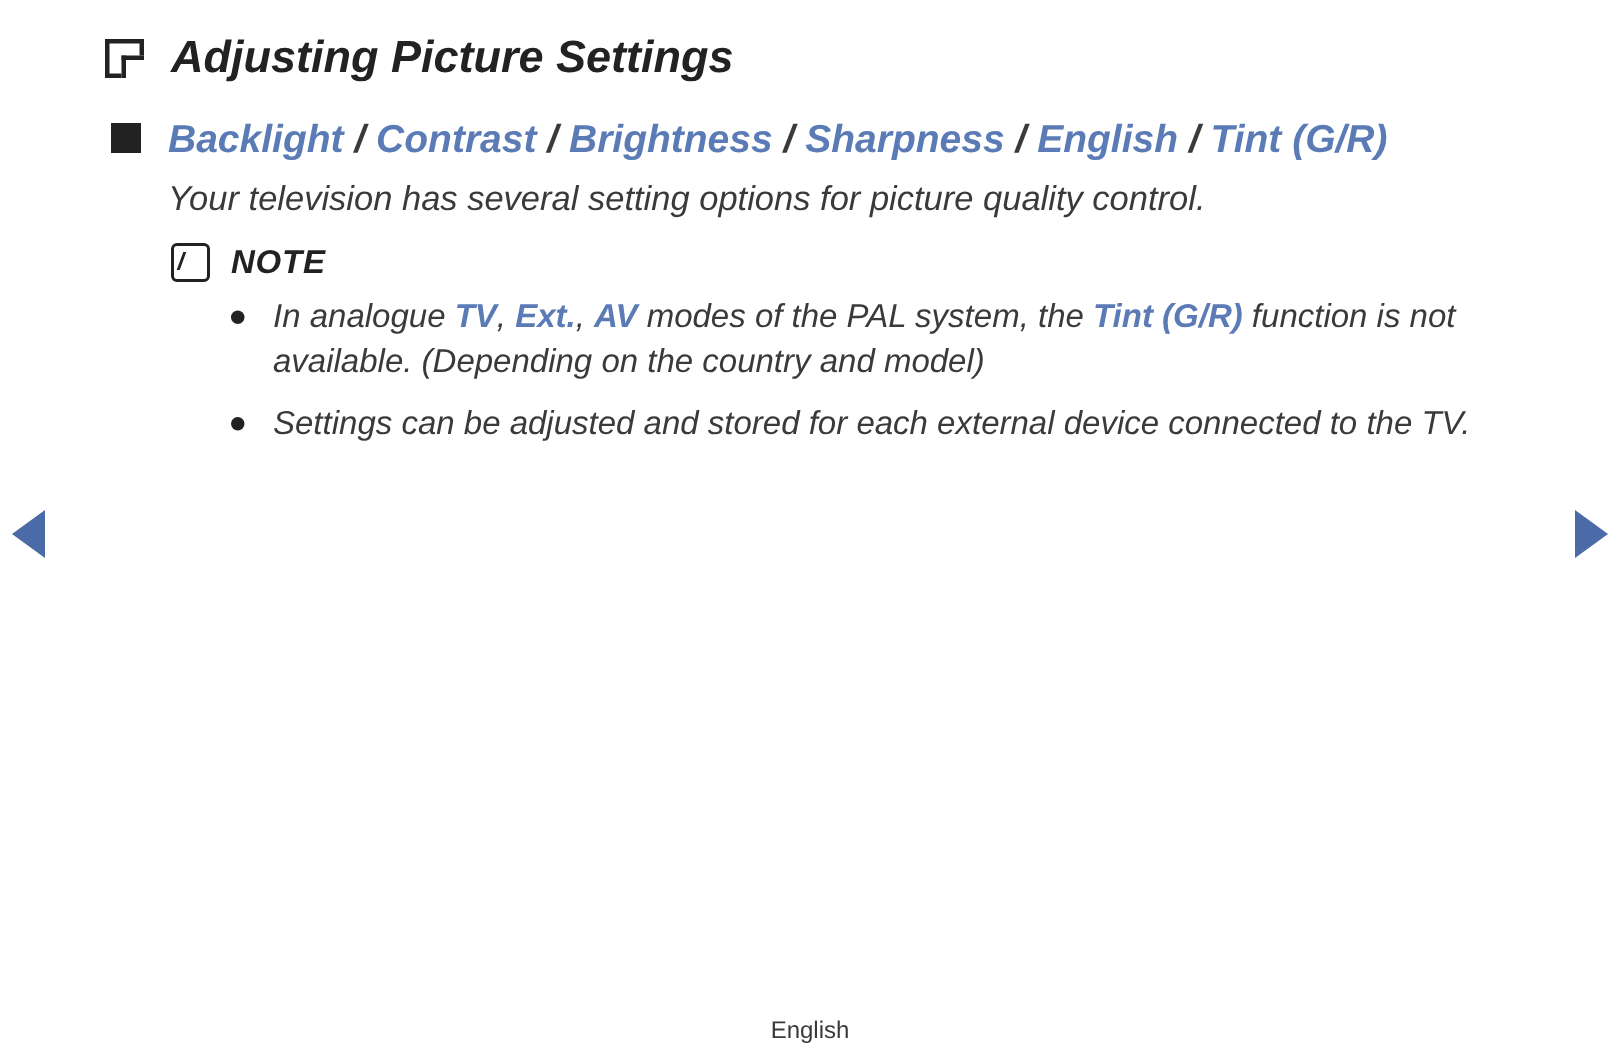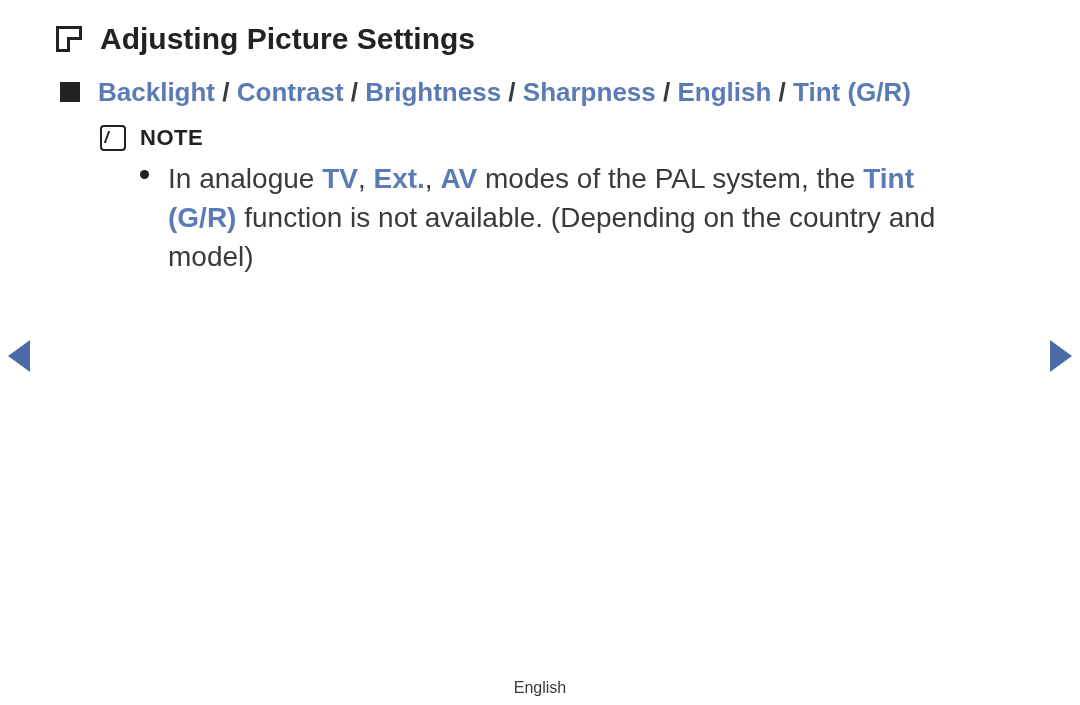--- a/index.html
+++ b/index.html
@@ -7,22 +7,23 @@
     padding: 0;
     width: 1080px;
     height: 705px;
     background: #ffffff;
     font-family: Arial, Helvetica, sans-serif;
     color: #3a3a3a;
     position: relative;
     overflow: hidden;
   }
   .page {
-    padding: 22px 70px 0 56px;
+    padding: 22px 70px 0 70px;
     box-sizing: border-box;
+    font-style: italic;
   }
   .title-row {
     display: flex;
     align-items: center;
     margin-bottom: 20px;
   }
   .title-icon {
     width: 26px;
     height: 26px;
     border: 3px solid #222;
@@ -106,21 +107,21 @@
     color: #222;
     letter-spacing: 0.5px;
   }
   ul.notes {
     list-style: none;
     margin: 8px 20px 0 84px;
     padding: 0;
   }
   ul.notes li {
     position: relative;
-    font-size: 28px;
+    font-size: 22px;
     line-height: 1.4;
     color: #3a3a3a;
     padding-left: 28px;
     margin-bottom: 10px;
   }
   ul.notes li::before {
     content: "";
     position: absolute;
     left: 0;
     top: 11px;
@@ -181,30 +182,34 @@
       <span>Brightness</span>
       <span class="sep"> / </span>
       <span>Sharpness</span>
       <span class="sep"> / </span>
       <span>English</span>
       <span class="sep"> / </span>
       <span>Tint (G/R)</span>
     </div>
   </div>
 
+  <div class="desc">Your television has several setting options for picture quality control.</div>
 
   <div class="note-row">
     <div class="note-icon"></div>
     <div class="note-label">NOTE</div>
   </div>
 
   <ul class="notes">
     <li>
       <span>In analogue </span><span class="bold-colored">TV</span><span>, </span><span class="bold-colored">Ext.</span><span>, </span><span class="bold-colored">AV</span><span> modes of the PAL system, the </span><span class="bold-colored">Tint (G/R)</span><span> function is not available. (Depending on the country and model)</span>
     </li>
+    <li>
+      <span>Settings can be adjusted and stored for each external device connected to the TV.</span>
+    </li>
   </ul>
 
 </div>
 
 <div class="arrow-left"></div>
 <div class="arrow-right"></div>
 
 <div class="footer">English</div>
 
 </body></html>

